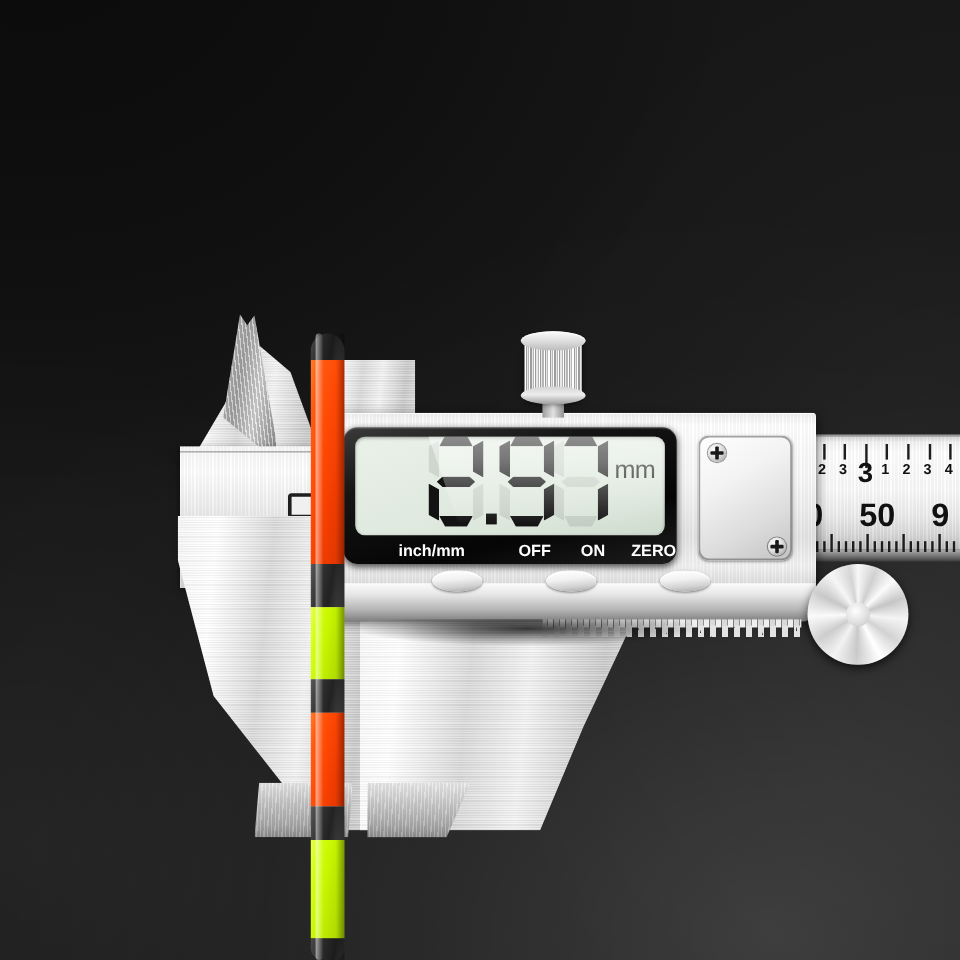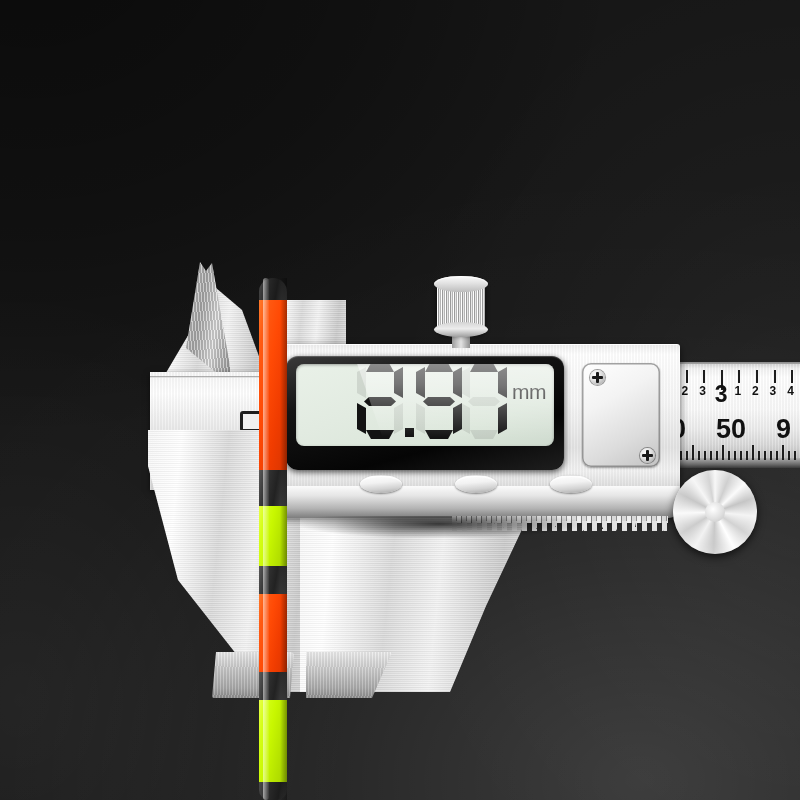--- a/index.html
+++ b/index.html
@@ -495,20 +495,26 @@
         <div class="seg off s-d"></div>
         <div class="seg off s-e"></div>
         <div class="seg off s-f"></div>
         <div class="seg off s-g"></div>
       </div>
       <div id="unit">mm</div>
     </div>
     <div id="lcd-gloss"></div>
   </div>
 
+  <div id="label-strip">
+    <span class="lbl lb-inch">inch/mm</span>
+    <span class="lbl lb-off">OFF</span>
+    <span class="lbl lb-on">ON</span>
+    <span class="lbl lb-zero">ZERO</span>
+  </div>
 
   <div class="btn" id="btn1"></div>
   <div class="btn" id="btn2"></div>
   <div class="btn" id="btn3"></div>
 
   <div id="batt"></div>
   <div class="screw" id="screw-tl"></div>
   <div class="screw" id="screw-br"></div>
 
   <div id="rack"></div>

